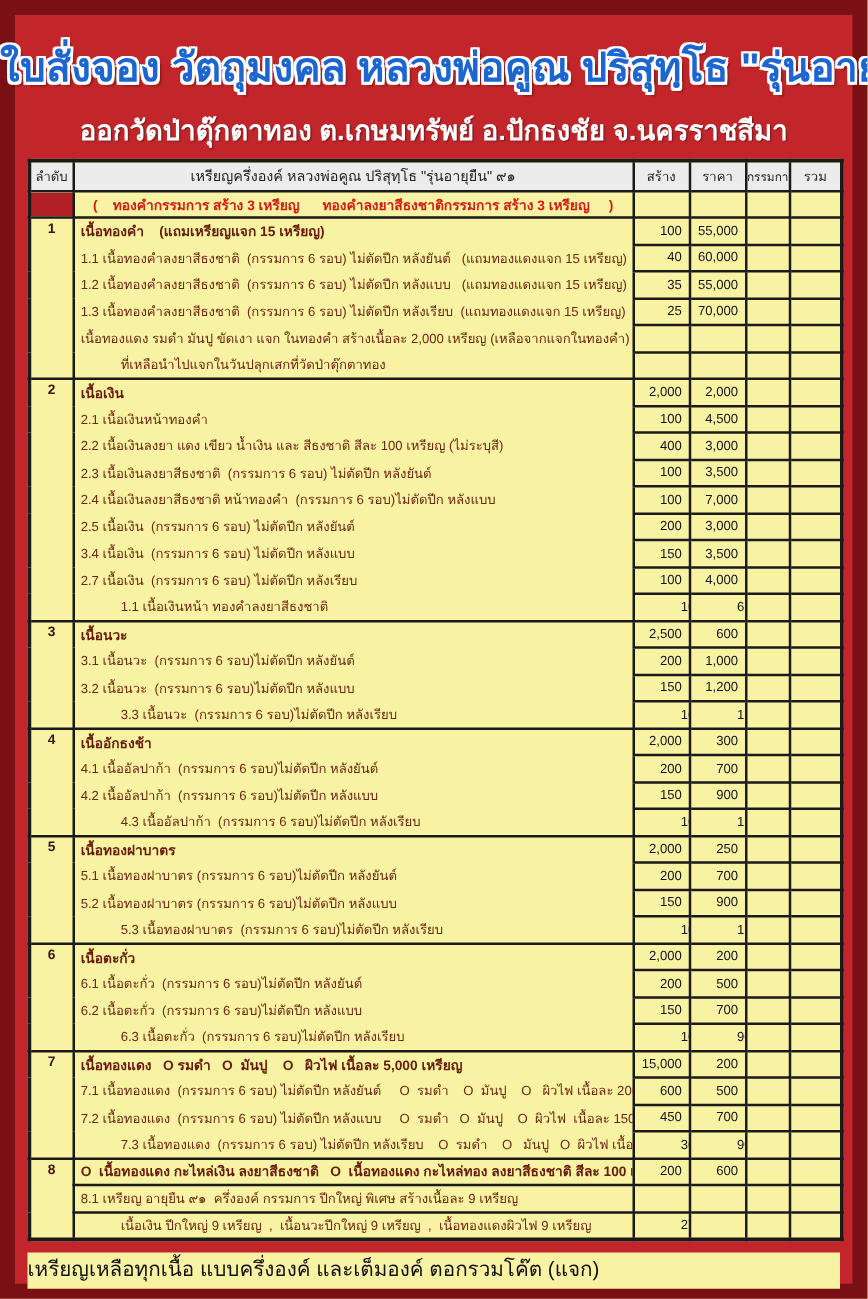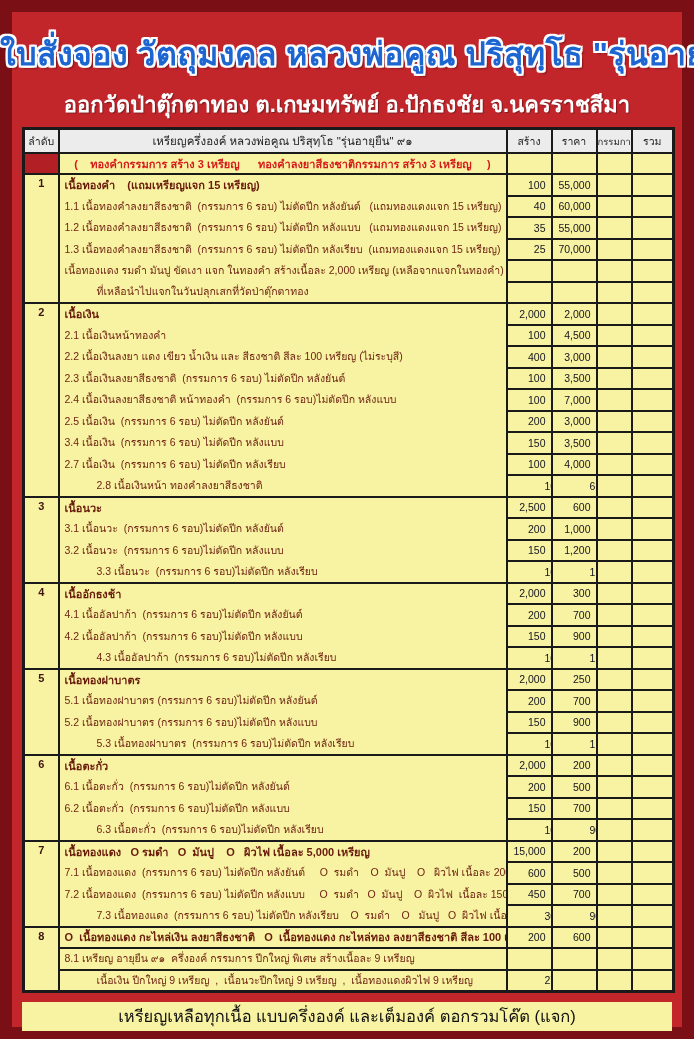--- a/index.html
+++ b/index.html
@@ -57,21 +57,21 @@
   }
   .c-desc.b{font-weight:bold;font-size:11px;color:#681a0b;}
   .c-num{
     border:2px solid var(--grid_black,#1a1a1a);text-align:right;
     padding-right:5px;font-size:10.5px;color:var(--number_dark,#14141f);
   }
   tr.sec-end td{border-bottom:2.5px solid var(--grid_black,#1a1a1a);padding-left:37px;}
   tr.rsep .c-desc{border-bottom:2px solid var(--grid_black,#1a1a1a);}
   .footer{
     position:absolute;left:22px;top:1002px;width:650px;height:29px;
-    background:var(--paper_yellow,#f8f3a2);text-align:center;
+    background:var(--paper_yellow,#f8f3a2);text-align:left;
     font-size:16.5px;line-height:29px;color:#111;white-space:nowrap;
   }
 </style>
 </head>
 <body>
 
 <div class="page"></div>
 
 <div class="title">ใบสั่งจอง วัตถุมงคล หลวงพ่อคูณ ปริสุทฺโธ "รุ่นอายุยืน" ๙๑</div>
 <div class="subtitle">ออกวัดป่าตุ๊กตาทอง ต.เกษมทรัพย์ อ.ปักธงชัย จ.นครราชสีมา</div>
@@ -199,21 +199,21 @@
           <td class="c-num"></td>
         </tr>
         <tr>
           <td class="c-desc">2.7 เนื้อเงิน  (กรรมการ 6 รอบ) ไม่ตัดปีก หลังเรียบ</td>
           <td class="c-num">100</td>
           <td class="c-num">4,000</td>
           <td class="c-num"></td>
           <td class="c-num"></td>
         </tr>
         <tr class="sec-end">
-          <td class="c-desc">2.8 เนื้อเงินหน้า ทองคำลงยาสีธงชาติ</td>
+          <td class="c-desc">1.1 เนื้อเงินหน้า ทองคำลงยาสีธงชาติ</td>
           <td class="c-num">100</td>
           <td class="c-num">6,000</td>
           <td class="c-num"></td>
           <td class="c-num"></td>
         </tr>
         <tr>
           <td class="c-no" rowspan="4">3</td>
           <td class="c-desc b">เนื้อนวะ</td>
           <td class="c-num">2,500</td>
           <td class="c-num">600</td>

